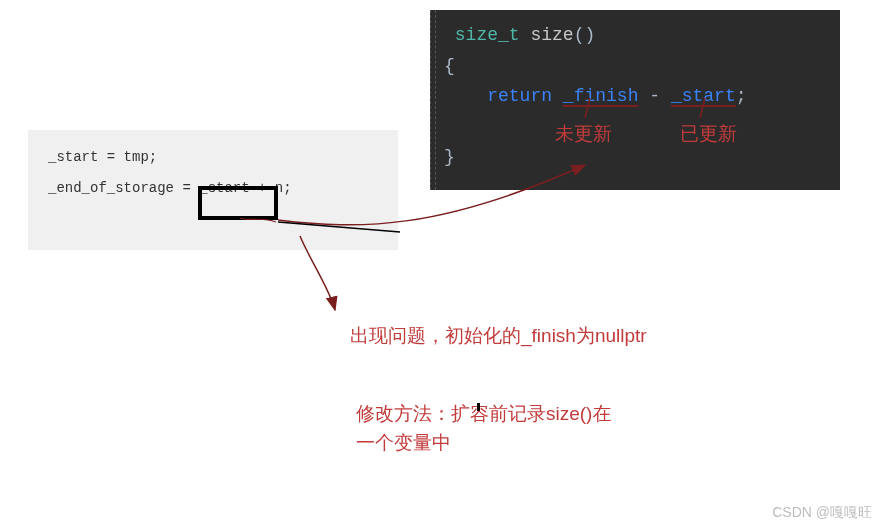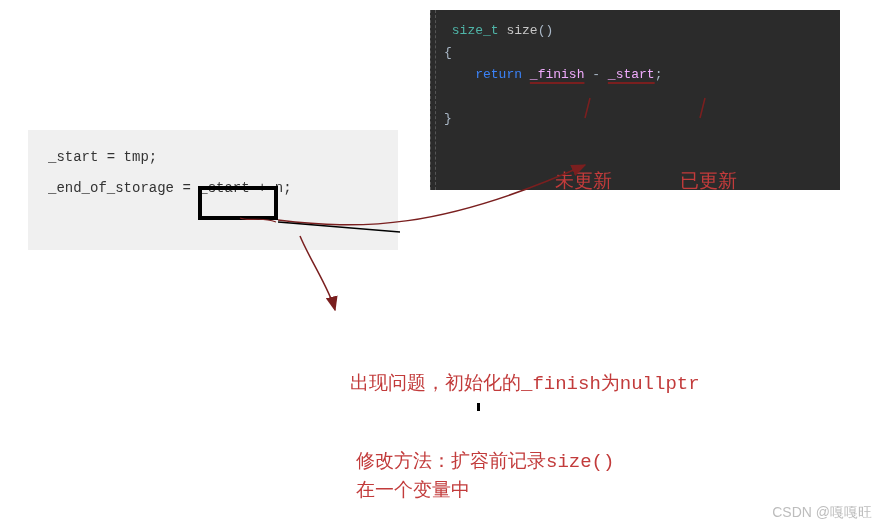--- a/index.html
+++ b/index.html
@@ -39,46 +39,45 @@
     pointer-events: none;
   }
   .dark-code-box {
     position: absolute;
     left: 430px;
     top: 10px;
     width: 410px;
     height: 180px;
     background: #2b2b2b;
     color: #a9b7c6;
-    font-size: 13px;
+    font-size: 18px;
     padding: 10px 14px;
     line-height: 1.7;
   }
   .dark-code-box .line { white-space: pre; }
   .dark-code-box .type { color: #4fb5a8; }
   .dark-code-box .fn { color: #c7c7c7; }
   .dark-code-box .ret { color: #3b82f6; }
-  .dark-code-box .ident { color: #f0abfc; text-decoration: underline; text-underline-offset: 4px; text-decoration-color: #7a1f1f; text-decoration-thickness: 2px; }
+  .dark-code-box .ident { color: #3b82f6; text-decoration: underline; text-underline-offset: 4px; text-decoration-color: #7a1f1f; text-decoration-thickness: 2px; }
   .dark-code-box .punct { color: #a9b7c6; }
   .gutter {
     position: absolute;
     left: 0;
     top: 0;
     bottom: 0;
     width: 6px;
     border-left: 1px dashed #555;
     border-right: 1px dashed #555;
   }
   .red-note {
     position: absolute;
     color: #c23b3b;
-    font-family: Liberation Mono, monospace;
+    font-family: Liberation Sans, sans-serif;
     font-size: 19px;
     line-height: 1.5;
-    margin-top: 48px;
   }
   .note-notupdated { left: 555px; top: 120px; }
   .note-updated { left: 680px; top: 120px; }
   .note-problem { left: 350px; top: 322px; width: 460px; }
   .note-fix { left: 356px; top: 400px; width: 260px; }
   .watermark {
     position: absolute;
     right: 12px;
     bottom: 8px;
     color: #bdbdbd;

